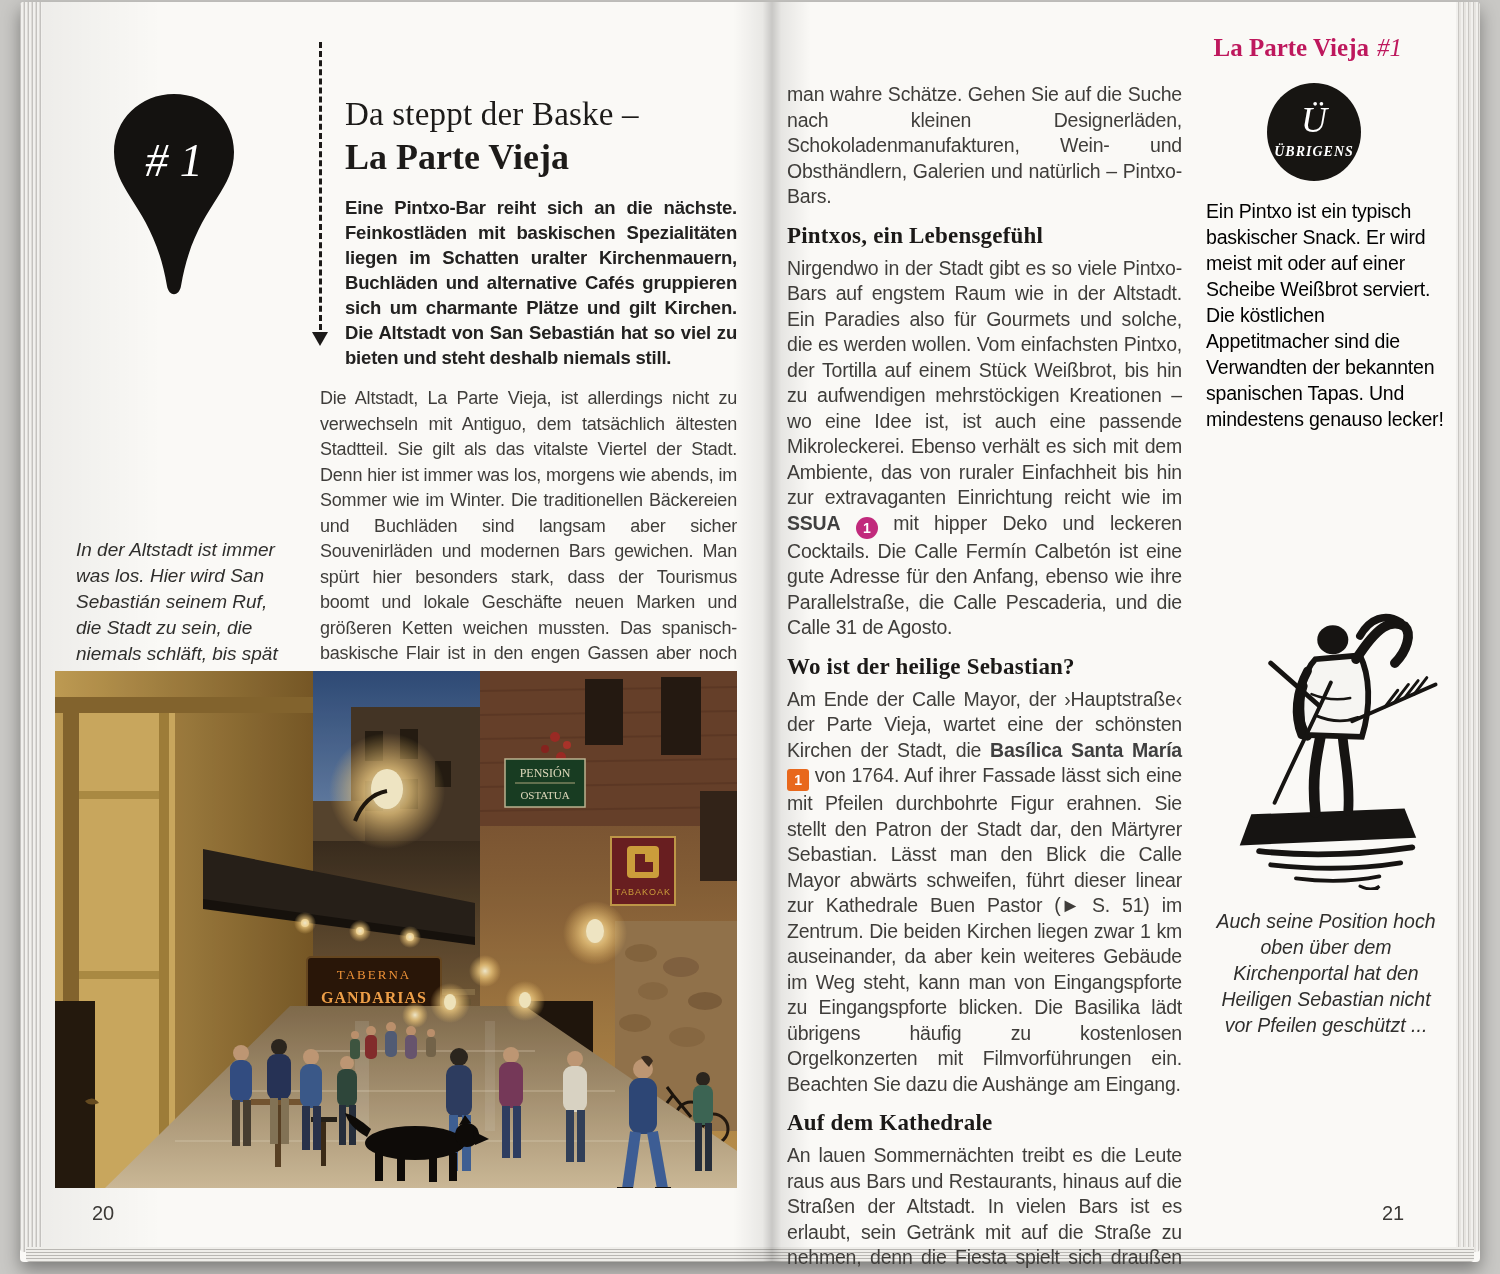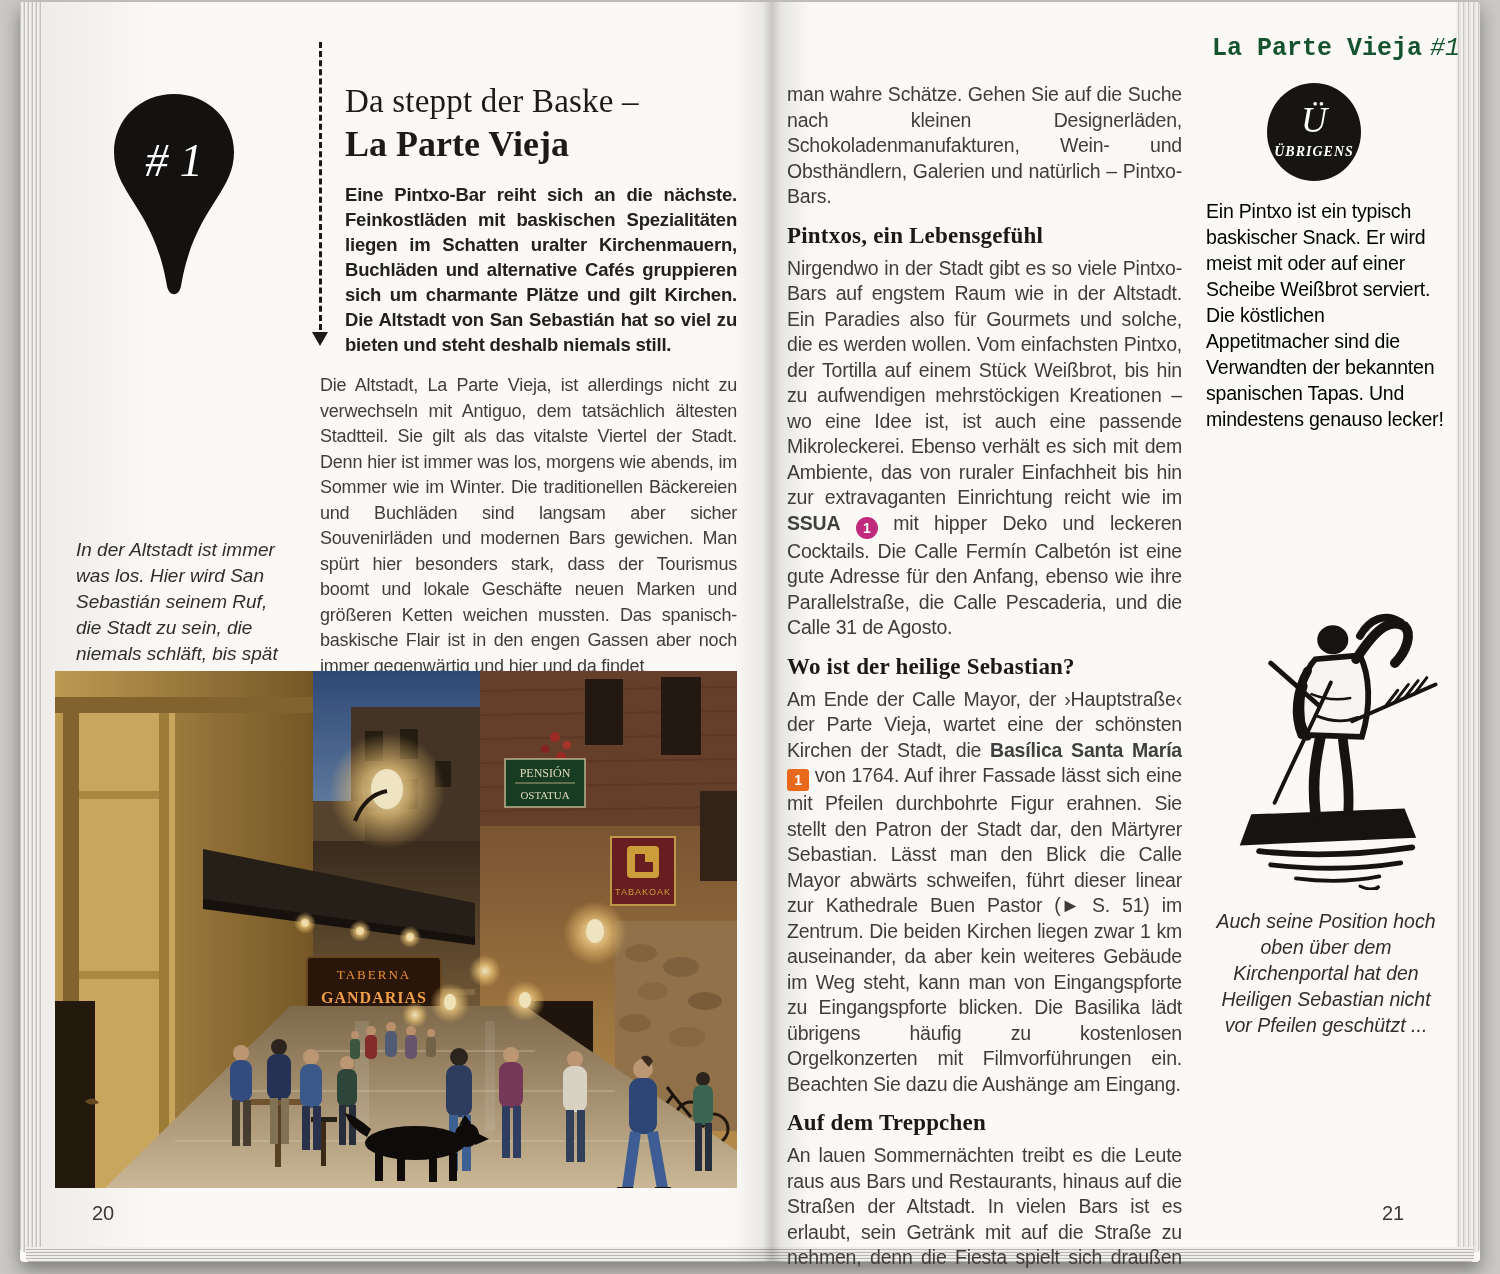--- a/index.html
+++ b/index.html
@@ -23,38 +23,38 @@
   .spine{position:absolute;left:713px;top:0;width:78px;height:100%;
     background:linear-gradient(90deg,rgba(0,0,0,0) 0%,rgba(0,0,0,.07) 38%,rgba(0,0,0,.20) 50%,rgba(0,0,0,.08) 62%,rgba(0,0,0,0) 100%);}
   .page-left-grad{position:absolute;left:22px;top:0;width:120px;height:1245px;
     background:linear-gradient(90deg,rgba(0,0,0,.05),rgba(0,0,0,0));}
 
   
   .pin{position:absolute;left:110px;top:90px;}
   .dashline{position:absolute;left:319px;top:42px;height:288px;width:0;border-left:3px dashed #1c1a18;}
   .dasharrow{position:absolute;left:312px;top:332px;width:0;height:0;
     border-left:8px solid transparent;border-right:8px solid transparent;border-top:14px solid #1c1a18;}
-  .lp-col{position:absolute;left:320px;top:80px;width:417px;}
+  .lp-col{position:absolute;left:320px;top:93px;width:417px;}
   .lp-title{margin-left:25px;width:392px;font-family:"Liberation Serif",serif;color:#1d1b19;}
   .lp-title .t1{font-size:33px;line-height:42px;font-weight:500;letter-spacing:.2px;}
   .lp-title .t2{font-size:36px;line-height:44px;font-weight:bold;}
   .lp-intro{margin:16px 0 0 25px;width:392px;font-weight:bold;font-size:18.5px;line-height:25px;
     text-align:justify;color:#222120;letter-spacing:-.2px;}
   .lp-body{margin-top:16px;width:417px;font-size:18px;line-height:25.5px;text-align:justify;
     color:#3f3d3a;letter-spacing:-.2px;}
   .lp-caption{position:absolute;left:76px;top:537px;width:220px;font-style:italic;font-size:19px;
     line-height:26px;color:#2f2e2c;}
   .photo{position:absolute;left:55px;top:671px;width:682px;height:517px;overflow:hidden;background:#a16207;}
   .pagenum{position:absolute;font-size:20px;color:#3b3936;}
   .pn-left{left:92px;top:1202px;}
   .pn-right{left:1382px;top:1202px;}
 
   
-  .rp-header{position:absolute;left:1020px;top:34px;width:440px;text-align:right;
-    font-family:Liberation Mono, monospace;font-size:25px;color:#14532d;}
+  .rp-header{position:absolute;left:962px;top:34px;width:440px;text-align:right;
+    font-family:Liberation Serif, serif;font-size:25px;color:#be185d;}
   .rp-header .ht{font-weight:bold;}
   .rp-header .hn{font-style:italic;margin-left:8px;}
   .rp-col{position:absolute;left:787px;top:82px;width:395px;}
   .rp-col p{margin:0 0 13px 0;font-size:19.5px;line-height:25.5px;text-align:justify;
     color:#3f3d3a;letter-spacing:-.2px;}
   .rp-col h3{margin:10px 0 7px 0;font-family:"Liberation Serif",serif;font-size:23px;
     font-weight:600;color:#1b1917;letter-spacing:.2px;}
   .venue{font-weight:bold;color:#404040;}
   .marker{display:inline-flex;align-items:center;justify-content:center;width:22px;height:22px;
     font-size:14px;font-weight:bold;color:#fff;vertical-align:-3px;line-height:22px;text-align:center;}
@@ -356,21 +356,21 @@
 
 <div class="rp-col">
   <p>man wahre Schätze. Gehen Sie auf die Suche nach kleinen Designerläden, Schokoladenmanufakturen, Wein- und Obsthändlern, Galerien und natürlich – Pintxo-Bars.</p>
 
   <h3>Pintxos, ein Lebensgefühl</h3>
   <p><span>Nirgendwo in der Stadt gibt es so viele Pintxo-Bars auf engstem Raum wie in der Altstadt. Ein Paradies also für Gourmets und solche, die es werden wollen. Vom einfachsten Pintxo, der Tortilla auf einem Stück Weißbrot, bis hin zu aufwendigen mehrstöckigen Kreationen – wo eine Idee ist, ist auch eine passende Mikroleckerei. Ebenso verhält es sich mit dem Ambiente, das von ruraler Einfachheit bis hin zur extravaganten Einrichtung reicht wie im </span><span class="venue">SSUA</span> <span class="marker m-circle">1</span><span> mit hipper Deko und leckeren Cocktails. Die Calle Fermín Calbetón ist eine gute Adresse für den Anfang, ebenso wie ihre Parallelstraße, die Calle Pescaderia, und die Calle 31 de Agosto.</span></p>
 
   <h3>Wo ist der heilige Sebastian?</h3>
   <p><span>Am Ende der Calle Mayor, der ›Hauptstraße‹ der Parte Vieja, wartet eine der schönsten Kirchen der Stadt, die </span><span class="venue">Basílica Santa María</span> <span class="marker m-square">1</span><span> von 1764. Auf ihrer Fassade lässt sich eine mit Pfeilen durchbohrte Figur erahnen. Sie stellt den Patron der Stadt dar, den Märtyrer Sebastian. Lässt man den Blick die Calle Mayor abwärts schweifen, führt dieser linear zur Kathedrale Buen Pastor (► S. 51) im Zentrum. Die beiden Kirchen liegen zwar 1 km auseinander, da aber kein weiteres Gebäude im Weg steht, kann man von Eingangspforte zu Eingangspforte blicken. Die Basilika lädt übrigens häufig zu kostenlosen Orgelkonzerten mit Filmvorführungen ein. Beachten Sie dazu die Aushänge am Eingang.</span></p>
 
-  <h3>Auf dem Treppchen</h3>
+  <h3>Auf dem Kathedrale</h3>
   <p><span>An lauen Sommernächten treibt es die Leute raus aus Bars und Restaurants, hinaus auf die Straßen der Altstadt. In vielen Bars ist es erlaubt, sein Getränk mit auf die Straße zu nehmen, denn die Fiesta spielt sich draußen ab. Da die Terrassen der Restaurants schnell gefüllt sind und nicht jeder stehen möchte, verlagert sich die Zusammenkunft auf die Treppenstufen vor der Basílica Santa María. Jeden Abend ab 19 Uhr füllen sie sich, die Stimmung ist heiter und jeder plaudert mit jedem. Ist das Glas leer, wird im angrenzenden </span> </p>
 </div>
 
 <div class="rp-side">
   <div class="side-badge">
     <svg width="96" height="100" viewBox="0 0 96 100">
       <ellipse cx="48" cy="50" rx="47" ry="49" fill="#171512"></ellipse>
       <text x="48" y="50" text-anchor="middle" font-family="Liberation Serif,serif" font-style="italic" font-size="36" fill="#ffffff">Ü</text>
       <text x="48" y="74" text-anchor="middle" font-family="Liberation Serif,serif" font-style="italic" font-weight="bold" font-size="14" letter-spacing="1" fill="#ffffff">ÜBRIGENS</text>
     </svg>

